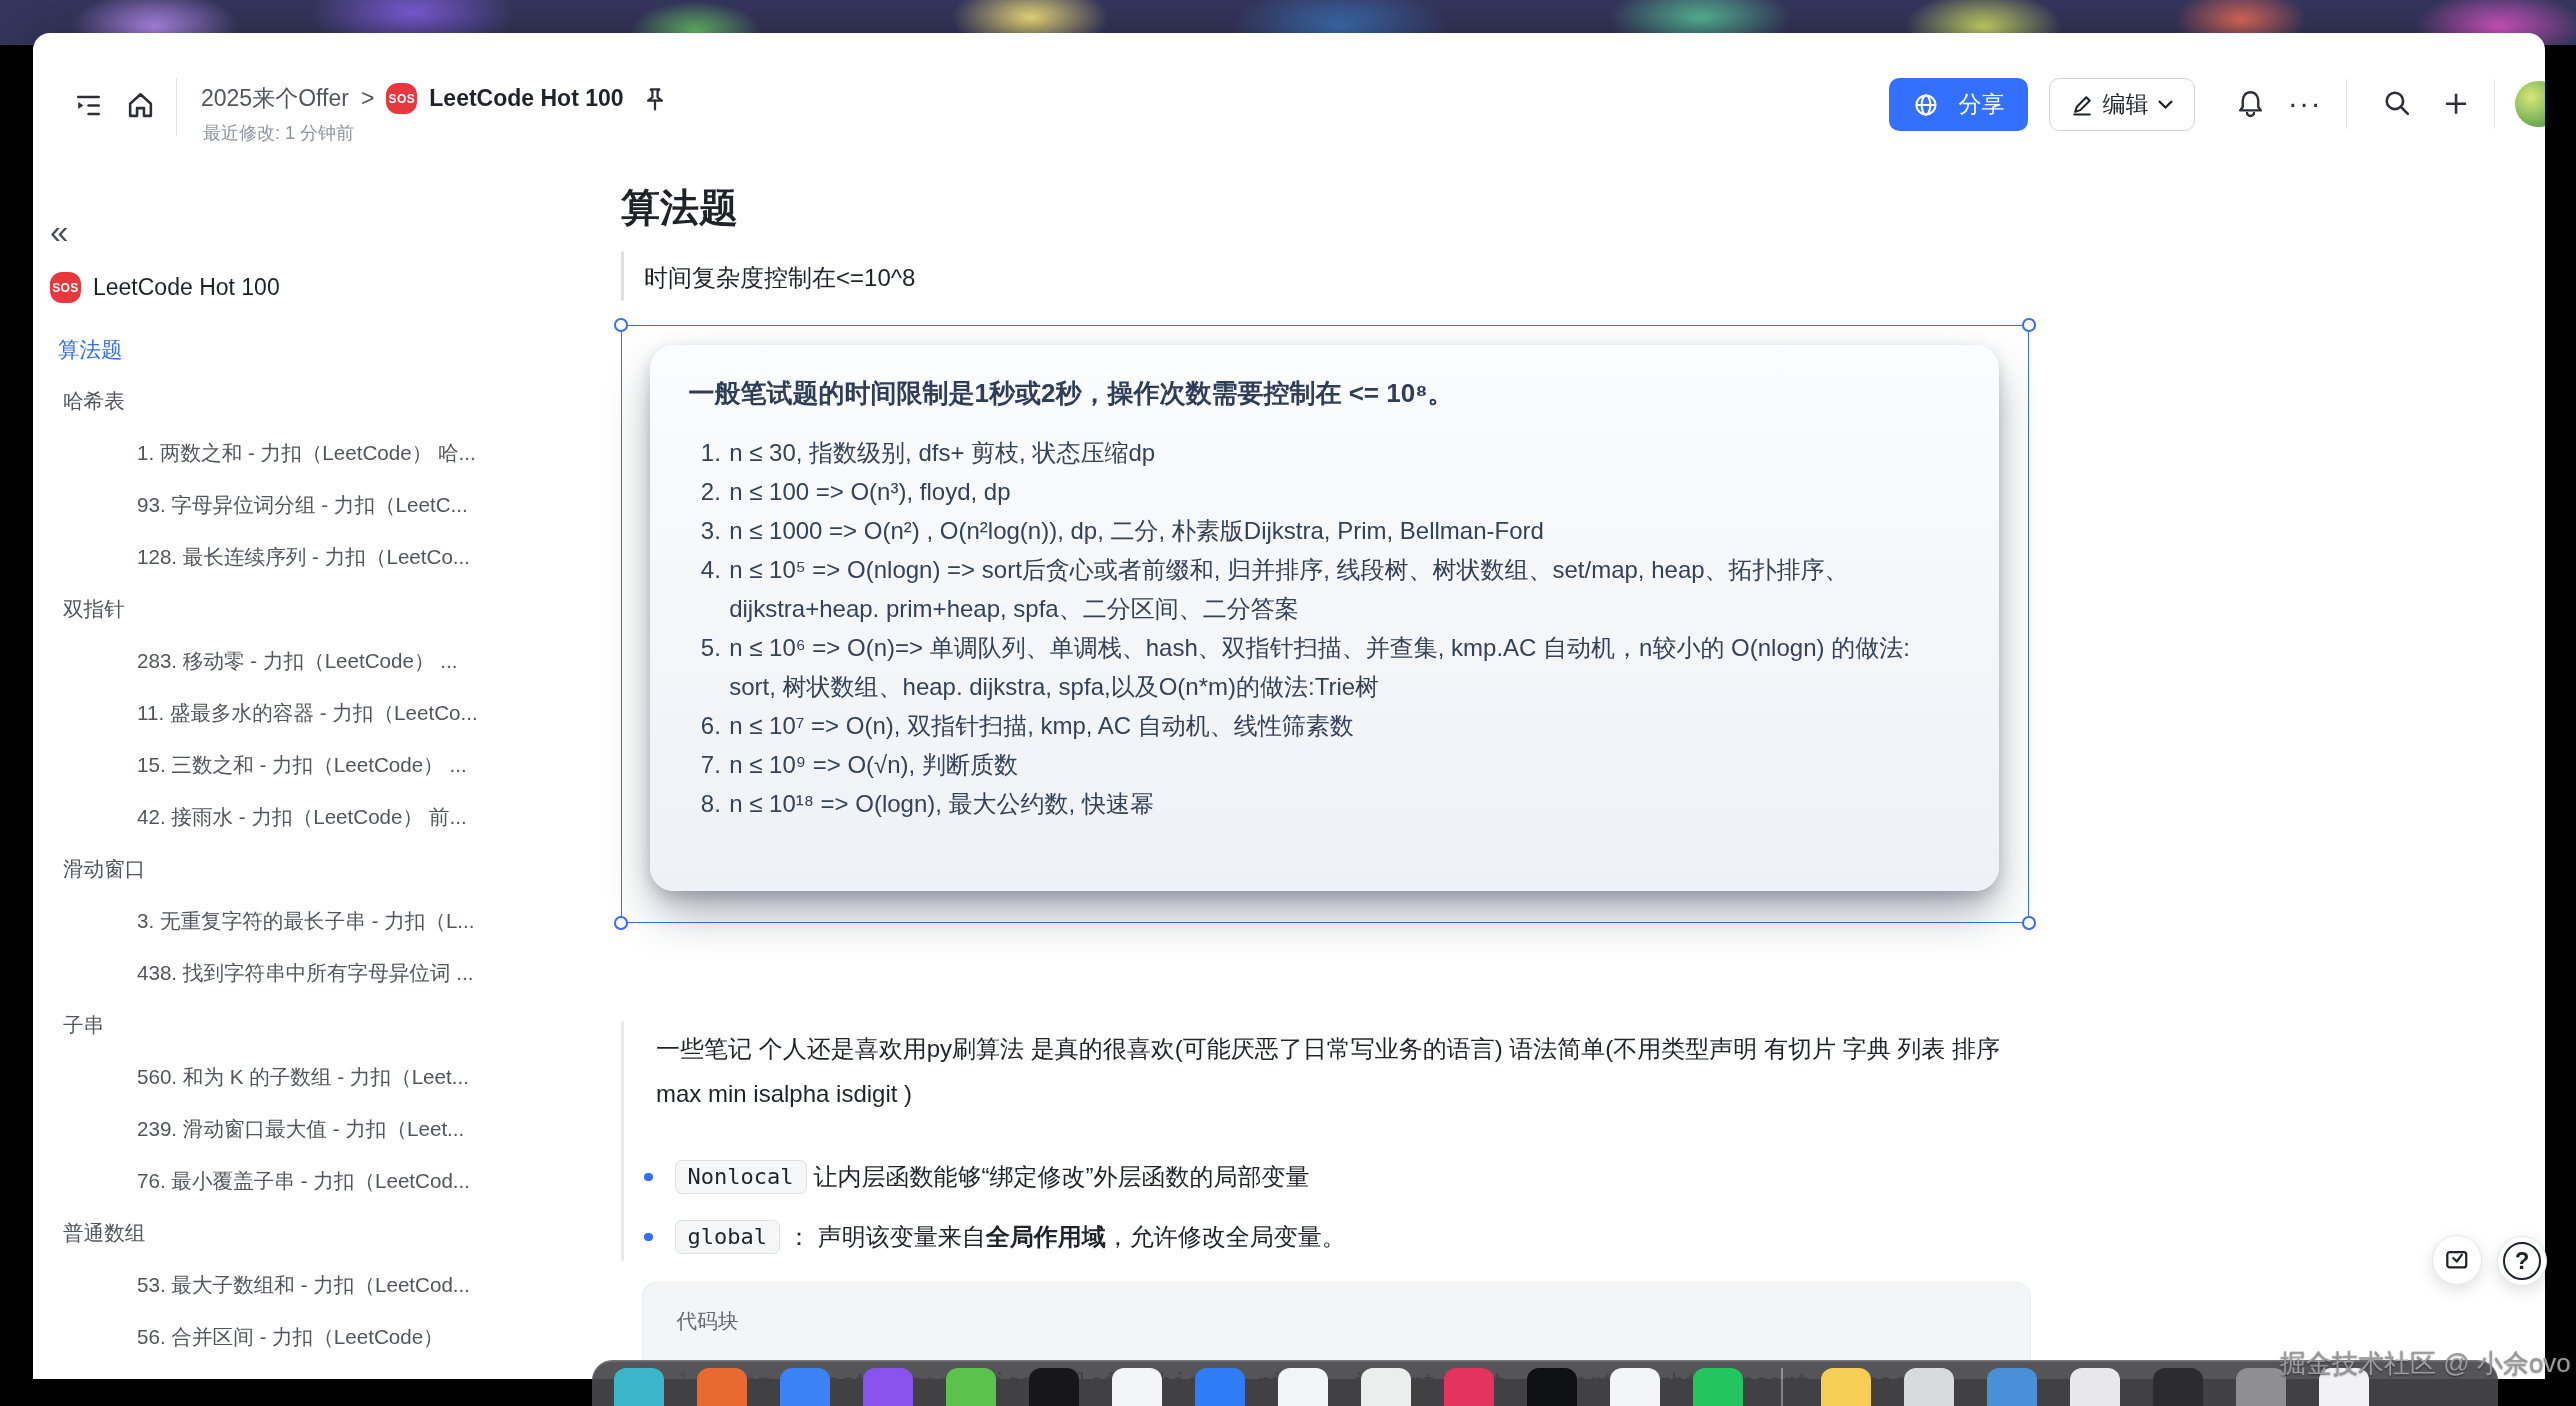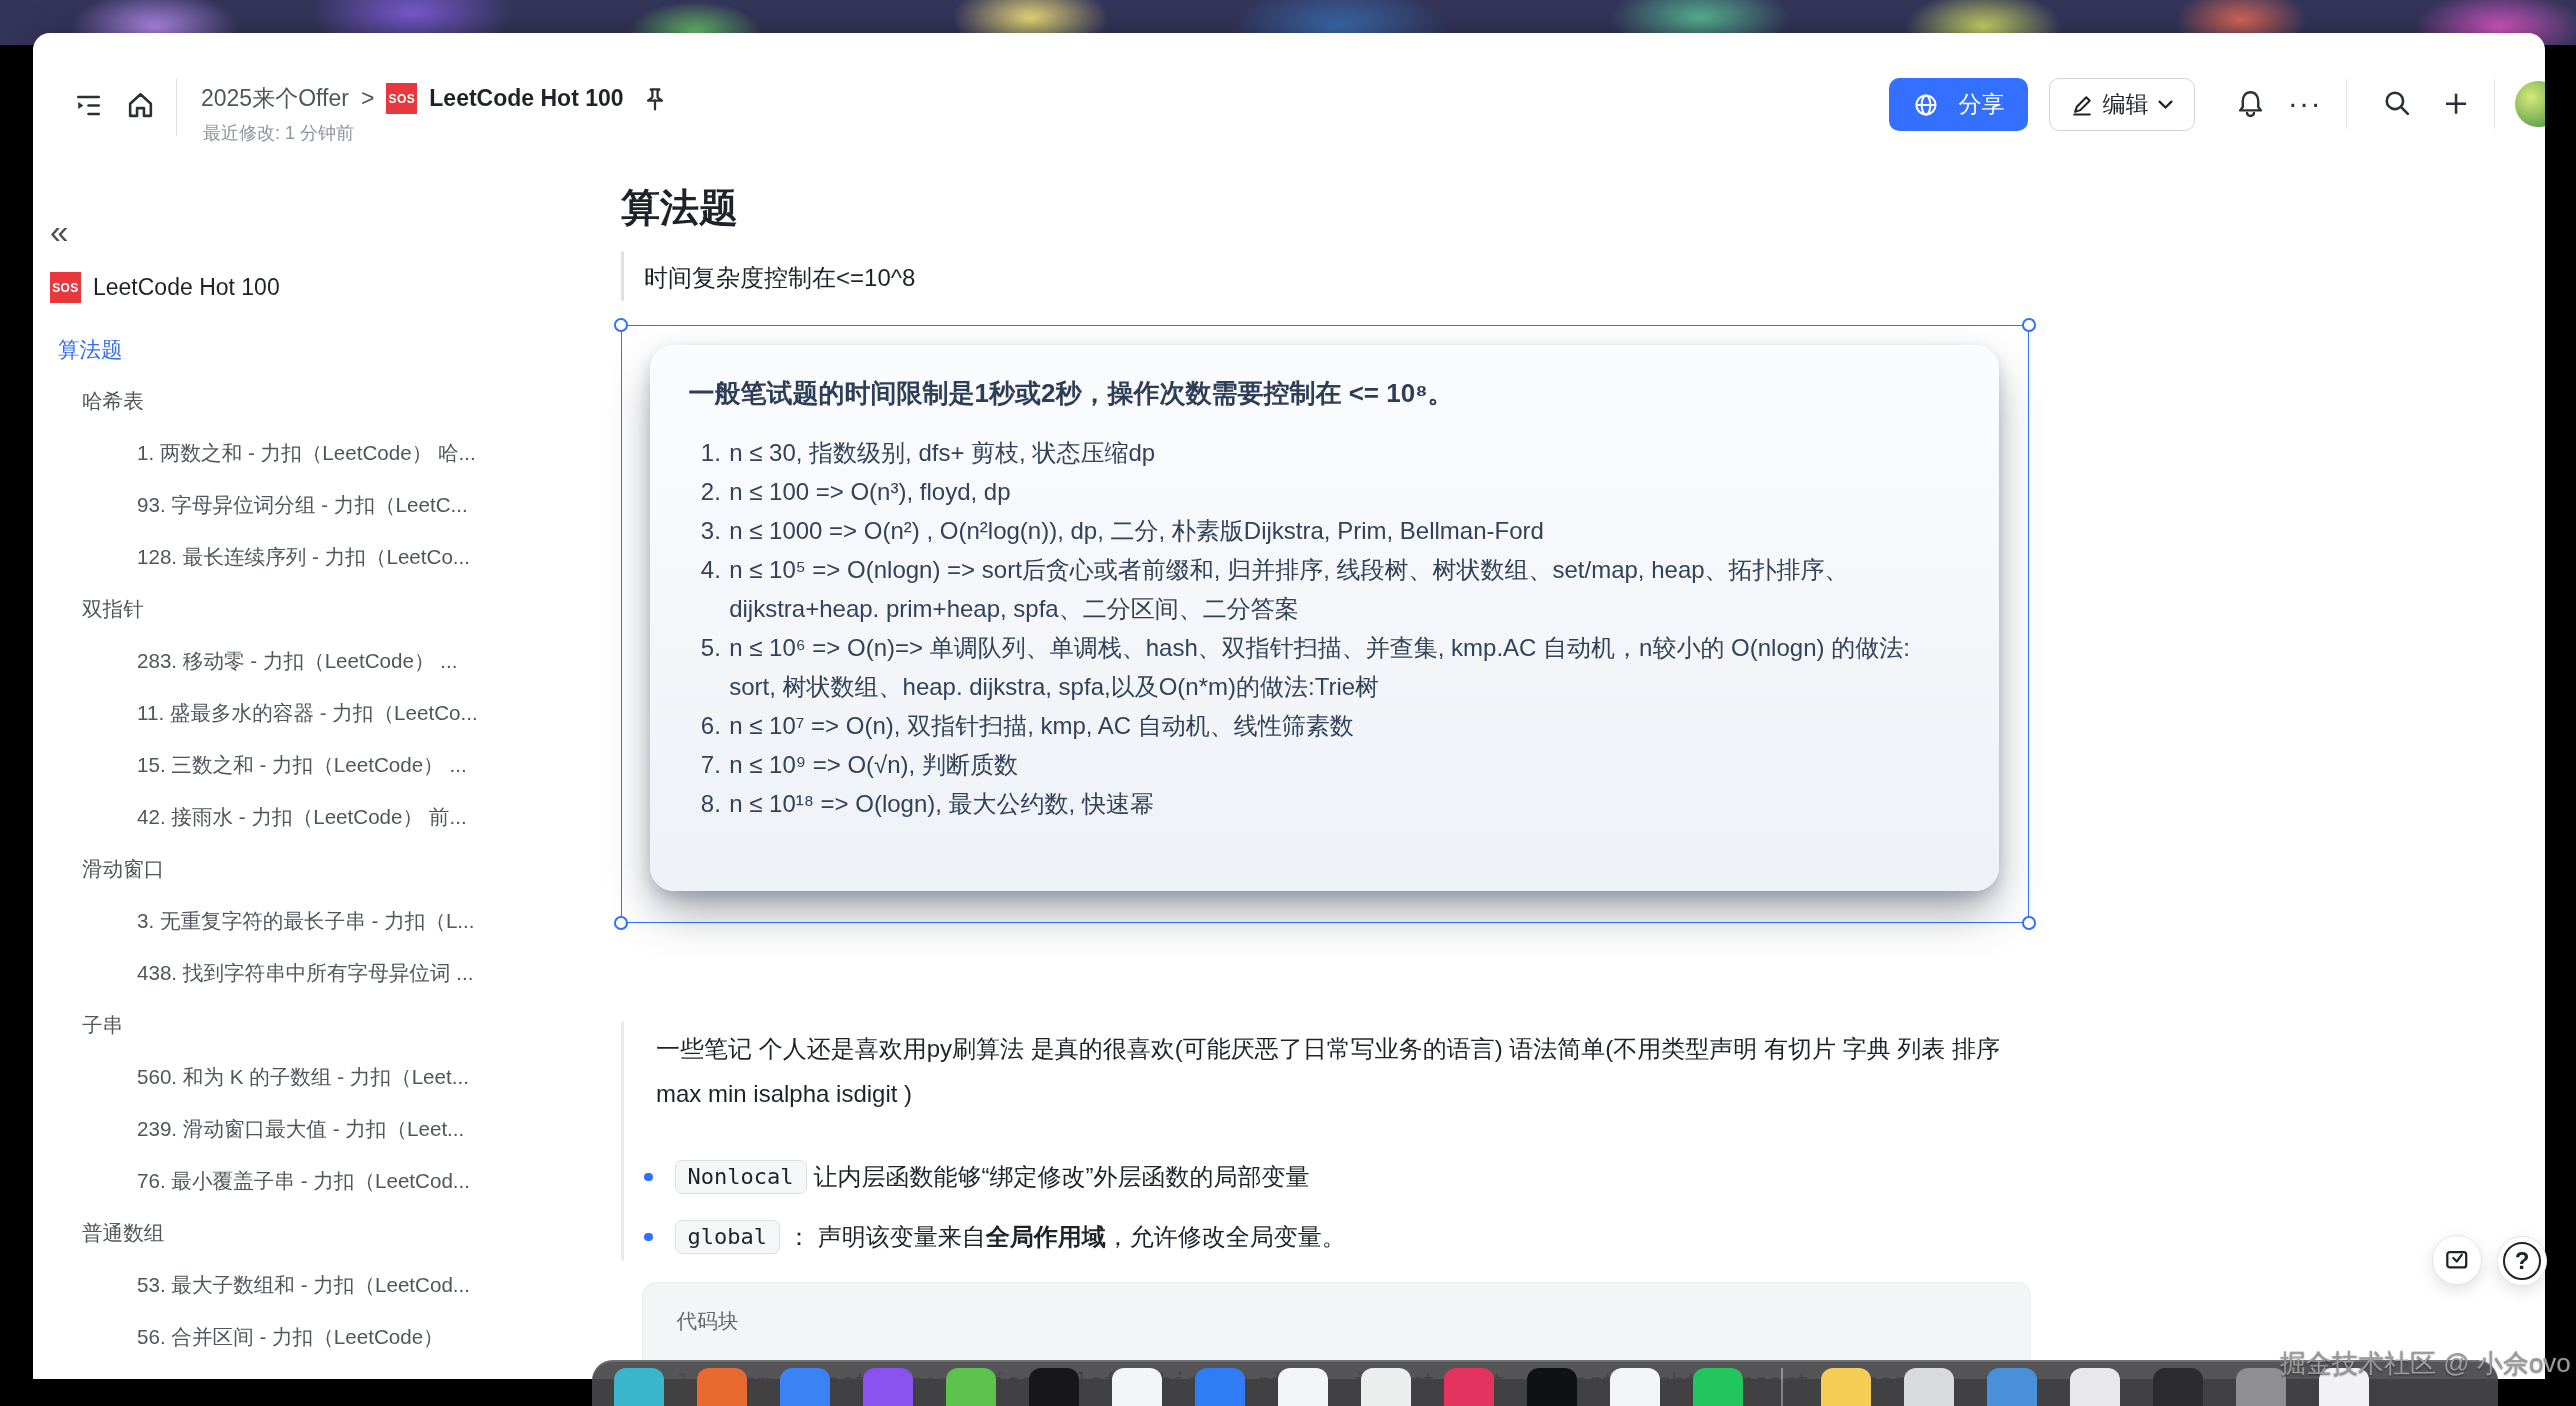--- a/index.html
+++ b/index.html
@@ -22,21 +22,21 @@
 
   
   .window { position:absolute; left:33px; top:33px; width:2512px; height:1348px;
     background:#fff; border-radius:17px 17px 0 0; box-shadow:0 19px 60px rgba(0,0,0,.65); overflow:hidden; }
   .icon-btn { display:flex; align-items:center; justify-content:center; cursor:pointer; }
   .toggle-btn { position:absolute; left:36px; top:53px; width:39px; height:39px; }
   .home-btn { position:absolute; left:88px; top:53px; width:39px; height:39px; }
   .hdr-divider { position:absolute; left:143px; top:45px; width:0.9px; height:58px; background:#e2e4e8; }
   .breadcrumb { position:absolute; left:168px; top:50px; display:flex; align-items:center; gap:12px; font-size:23px; color:#51565d; }
   .bc-title { color:#1f2329; font-weight:600; }
-  .sos-badge { display:inline-flex; align-items:center; justify-content:center; width:31px; height:31px; border-radius:0; background:#e8383d; color:#fff; font-weight:700; font-size:12px; letter-spacing:0.4px; }
+  .sos-badge { display:inline-flex; align-items:center; justify-content:center; width:31px; height:31px; border-radius:12px; background:#e8383d; color:#fff; font-weight:700; font-size:12px; letter-spacing:0.4px; }
   .pin-icon { margin-left:6.9px; }
   .modified { position:absolute; left:170px; top:88px; font-size:18px; color:#8f959e; }
   .share-btn { position:absolute; left:1856px; top:45px; width:139px; height:53px; background:#3370ff; color:#fff;
     border-radius:10.3px; display:flex; align-items:center; justify-content:center; gap:20px; font-size:23px; cursor:pointer; }
   .edit-btn { position:absolute; left:2016px; top:45px; width:146px; height:53px; border:1.7px solid #d0d3d9; border-radius:10.3px;
     display:flex; align-items:center; justify-content:center; gap:8.6px; font-size:23px; color:#1f2329; cursor:pointer; background:#fff; }
   .bell-btn { position:absolute; left:2195px; top:48px; width:45px; height:45px; }
   .more-btn { position:absolute; left:2248px; top:48px; width:48px; height:45px; font-size:29px; color:#2b2f36; letter-spacing:1.7px; }
   .vdiv1 { position:absolute; left:2313px; top:46px; width:0.9px; height:50px; background:#e2e4e8; }
   .search-btn { position:absolute; left:2342px; top:48px; width:45px; height:45px; }
@@ -46,21 +46,21 @@
     background:radial-gradient(circle at 35% 35%, #d8e87a, #6aa84f 70%, #3c6e33); }
 
   
   .sidebar { position:absolute; left:0; top:129px; width:592px; bottom:0; background:#fff; overflow:hidden; }
   .collapse-btn { position:absolute; left:17px; top:53px; font-size:33px; color:#4a4f56; line-height:1; cursor:pointer; }
   .sb-root { position:absolute; left:17px; top:110px; display:flex; align-items:center; gap:12px; font-size:23px; color:#1f2329; cursor:pointer; }
   .sb-list { position:absolute; left:0; top:161px; right:0; }
   .sb-item { height:52px; display:flex; align-items:center; font-size:20.6px; color:#51565d; cursor:pointer;
     white-space:nowrap; overflow:hidden; }
   .sb-item.lv0 { padding-left:25px; font-size:21.5px; }
-  .sb-item.lv1 { padding-left:49px; }
+  .sb-item.lv1 { padding-left:30px; }
   .sb-item.lv2 { padding-left:104px; }
   .sb-item.active { color:#336df4; }
 
   
   .doc { position:absolute; left:588px; top:129px; right:0; bottom:0; background:#fff; }
   .doc-title { position:absolute; left:0; top:19px; font-size:39px; font-weight:700; color:#1f2329; }
   .quote-bar { position:absolute; left:0; top:89px; width:3.4px; height:50px; background:#dee0e3; border-radius:1.7px; }
   .quote-text { position:absolute; left:23px; top:100px; font-size:24px; color:#1f2329; }
 
   

